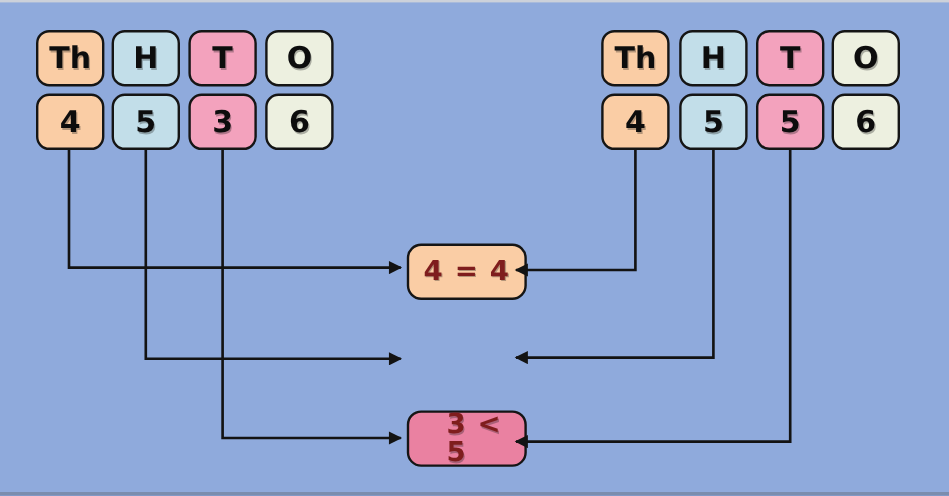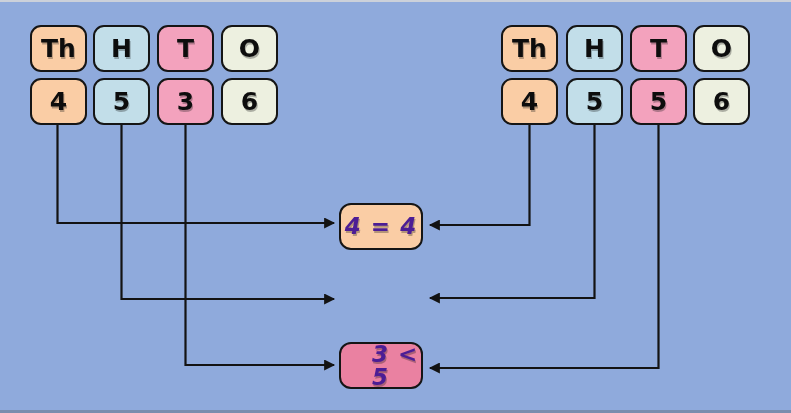--- a/index.html
+++ b/index.html
@@ -27,30 +27,29 @@
     border:2.5px solid #151515;
     border-radius:11px;
     box-sizing:border-box;
     display:flex;align-items:center;justify-content:center;
     font-weight:bold;font-size:25px;color:#0d0d0d;
     text-shadow:1px 1.5px 0 rgba(20,20,20,0.30);
     line-height:1;
   }
   .cmp-box{
     position:absolute;
-    width:84px;height:47px;
+    width:100px;height:47px;
     border:2.8px solid #151515;
     border-radius:12px;
     box-sizing:border-box;
     display:flex;align-items:center;justify-content:center;
-    font-weight:bold;font-size:23px;color:#4c1d95;
+    font-weight:bold;font-size:23px;color:#7f1d1d;
     text-shadow:1px 1.5px 0 rgba(20,20,20,0.30);
     letter-spacing:1px;
     line-height:1;
-    font-style:italic;
   }
   .c-peach{background:#FACDA5;}
   .c-blue{background:#C2DEE9;}
   .c-pink{background:#F3A2BD;}
   .c-cream{background:#EDF0E0;}
   .c-pinkdark{background:#EA81A1;}
   
   .hdr{top:25px;}
   .dig{top:78px;}
   .Lc1{left:30px;} .Lc2{left:93px;} .Lc3{left:157px;} .Lc4{left:221px;}

